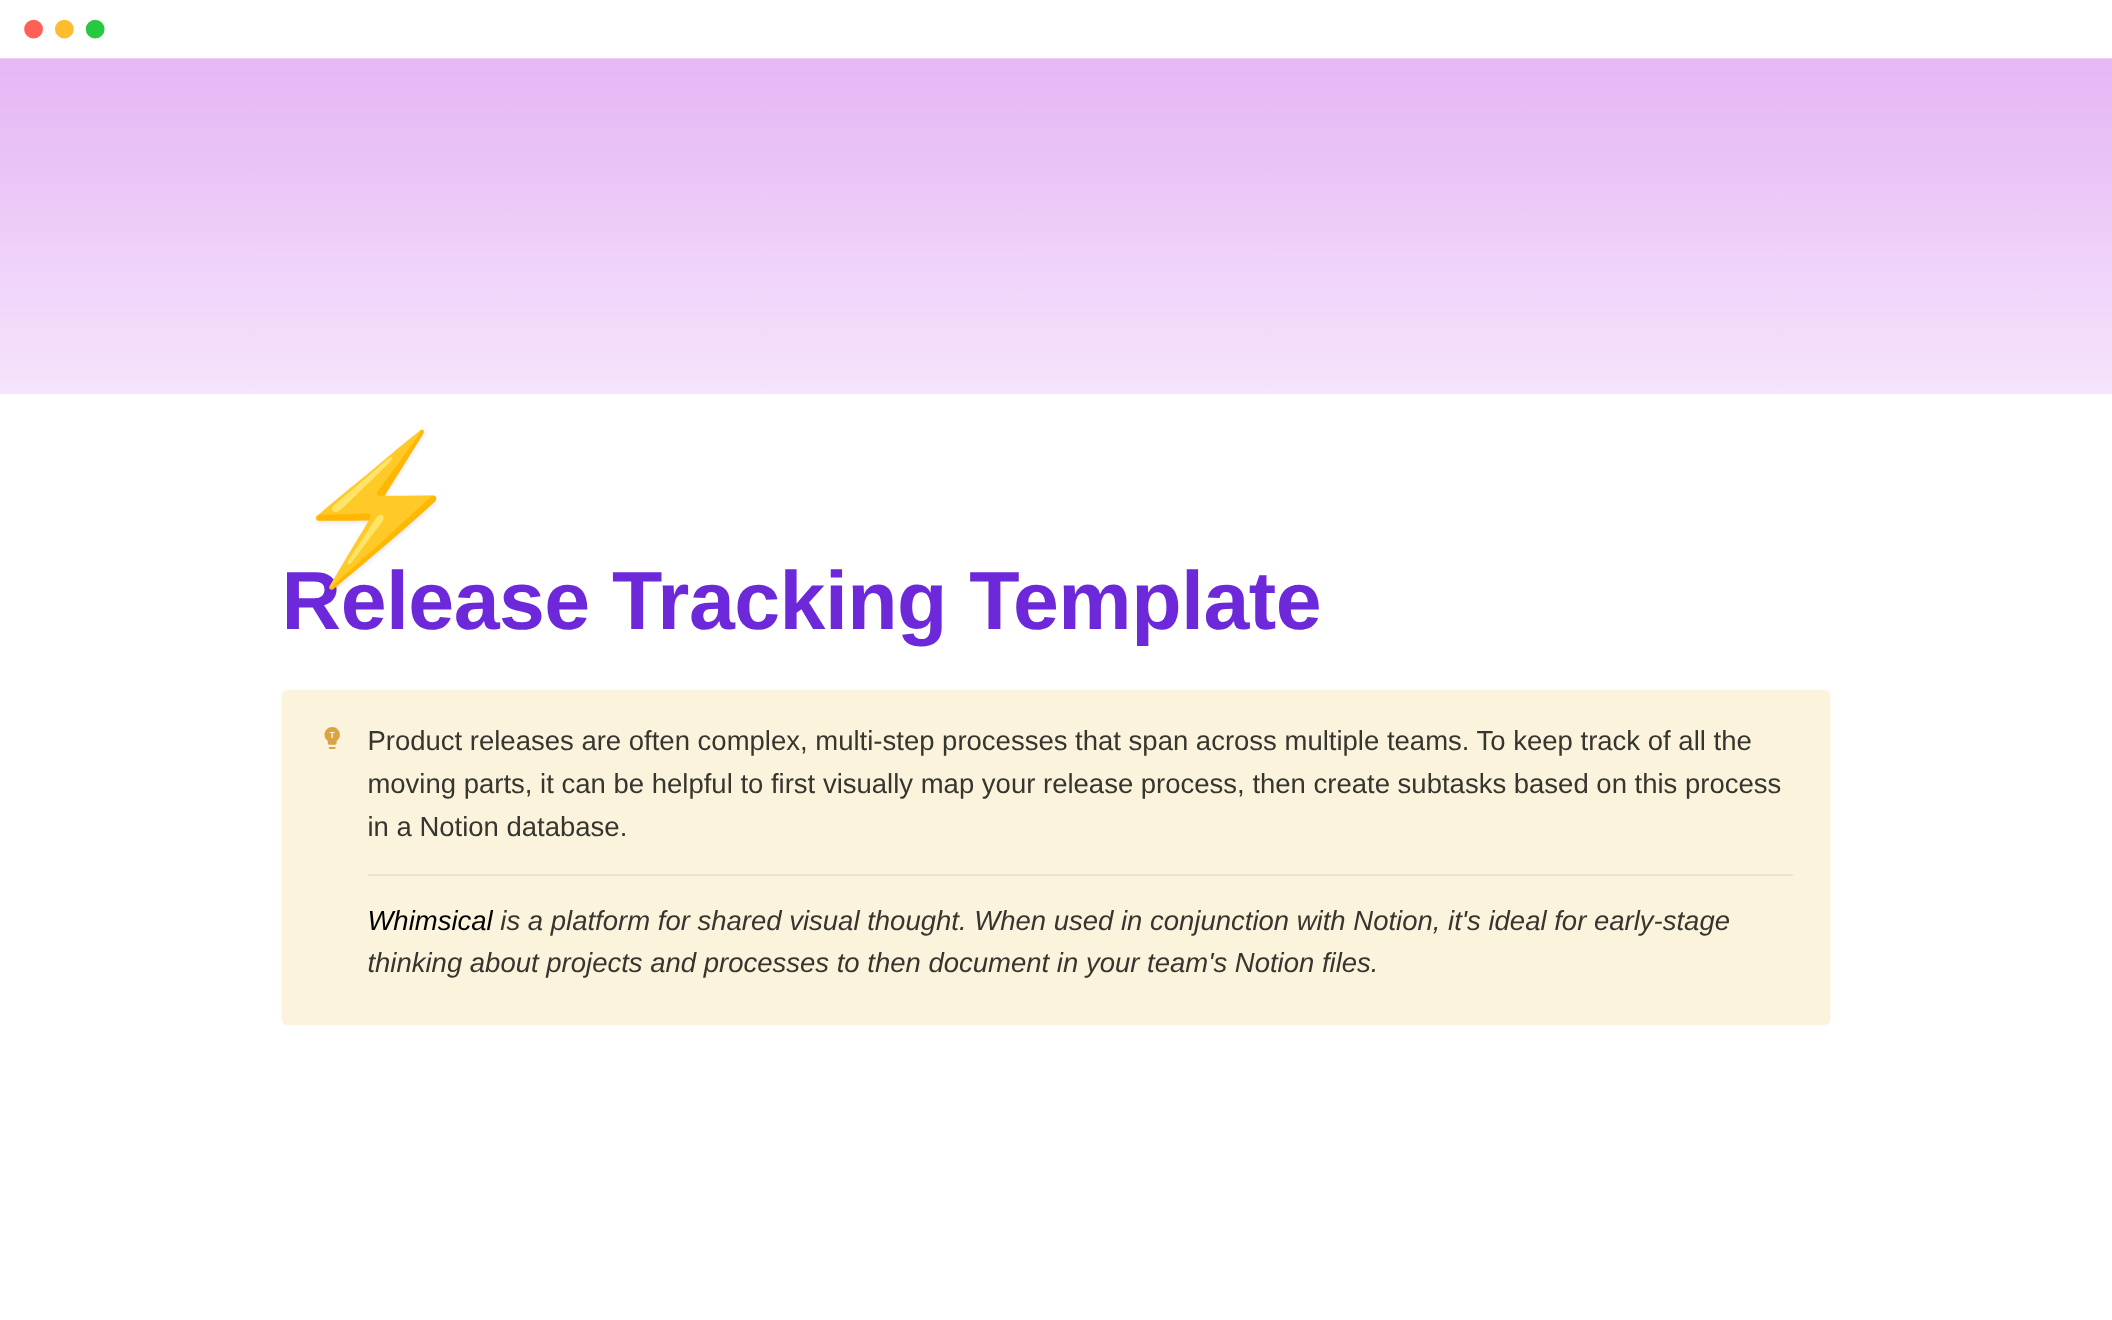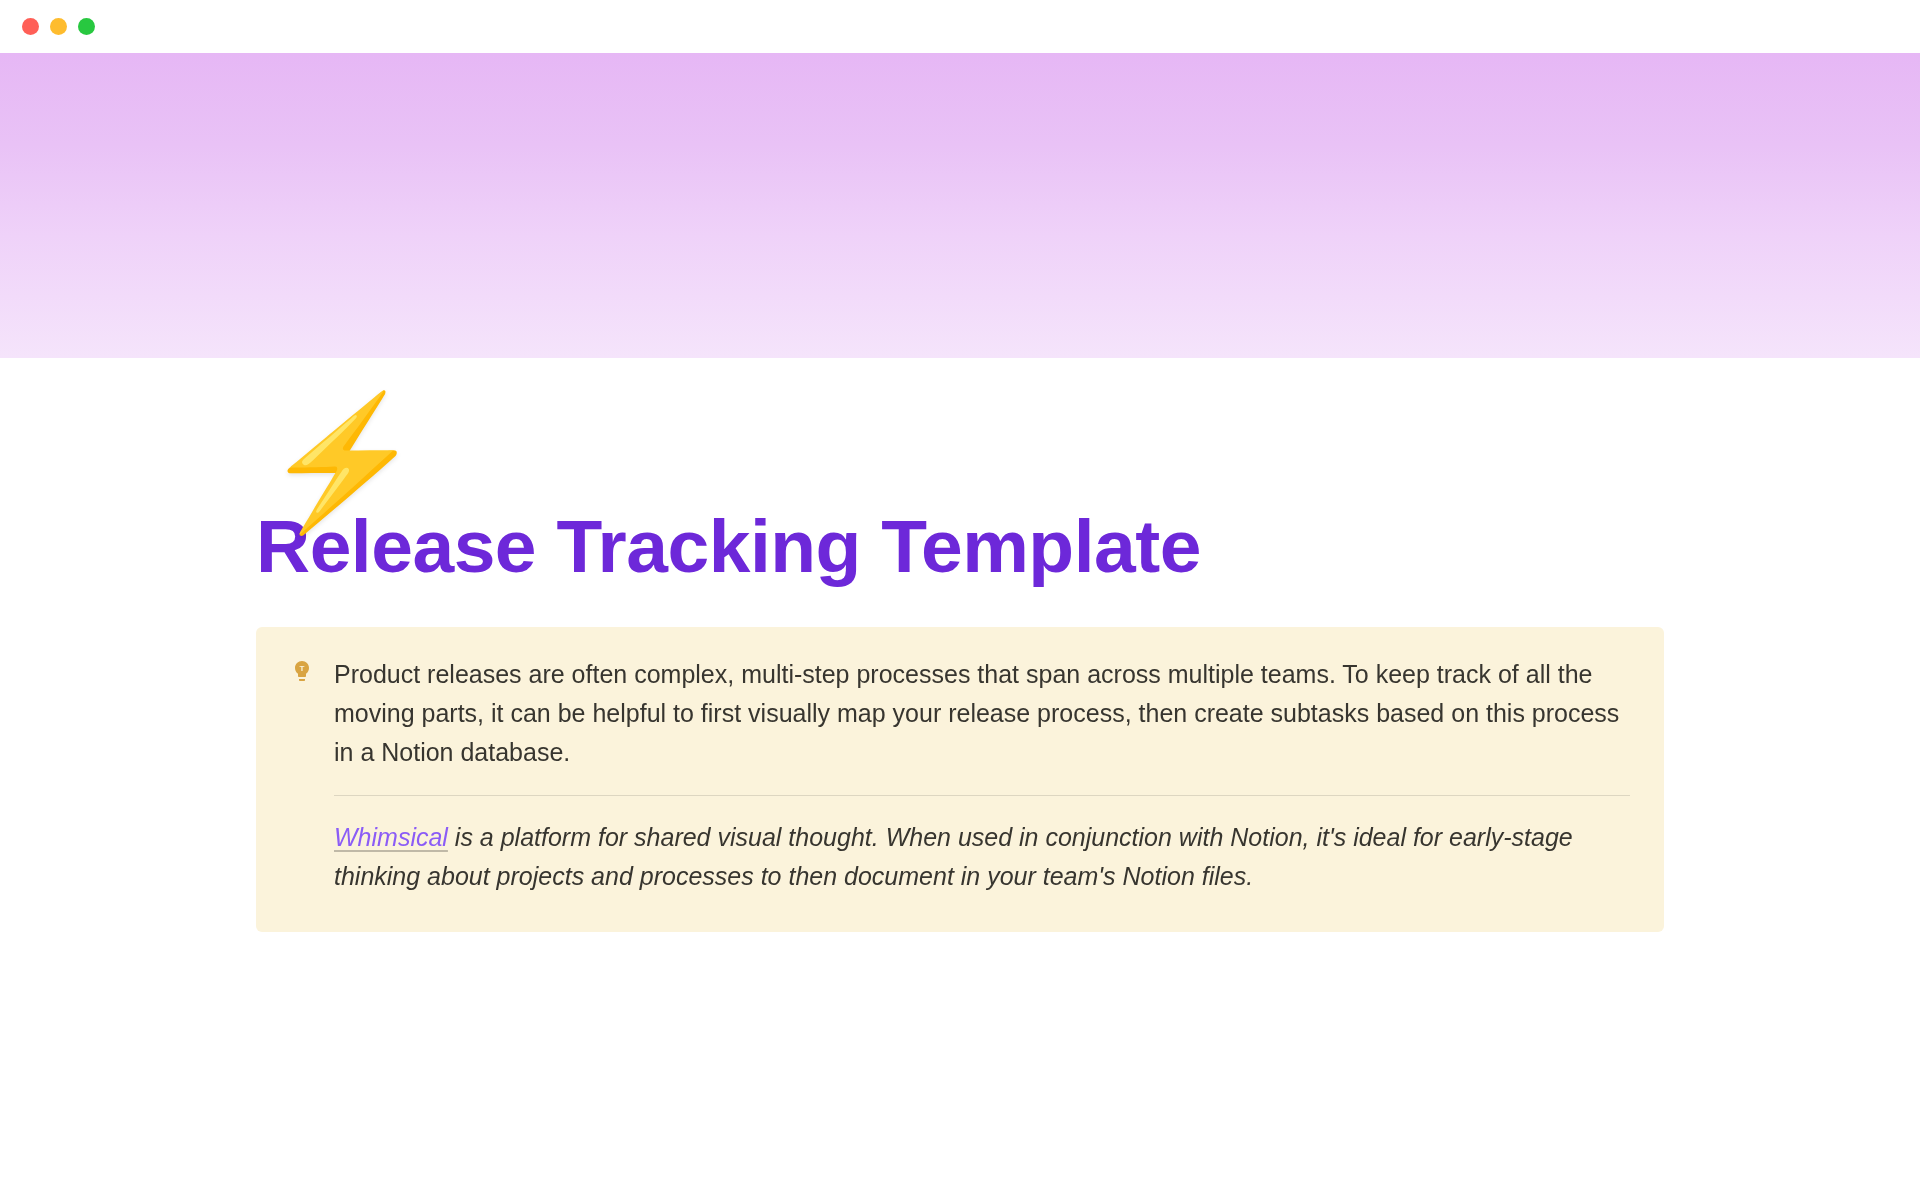--- a/index.html
+++ b/index.html
@@ -79,22 +79,21 @@
   .callout-divider {
     border: none;
     border-top: 1px solid rgba(55,53,47,0.15);
     margin: 24px 0 22px 0;
   }
   .callout-body p.secondary {
     font-style: italic;
     color: #37352f;
   }
   .callout-body a.whimsical-link {
-    color: #8b5cf6;
-    text-decoration: underline;
+    color: #000000;
     text-decoration-color: rgba(55,53,47,0.3);
     text-underline-offset: 4px;
     font-style: italic;
   }
 </style>
 </head>
 <body>
 
 <div class="window-chrome">
   <div class="traffic-light tl-red"></div>

